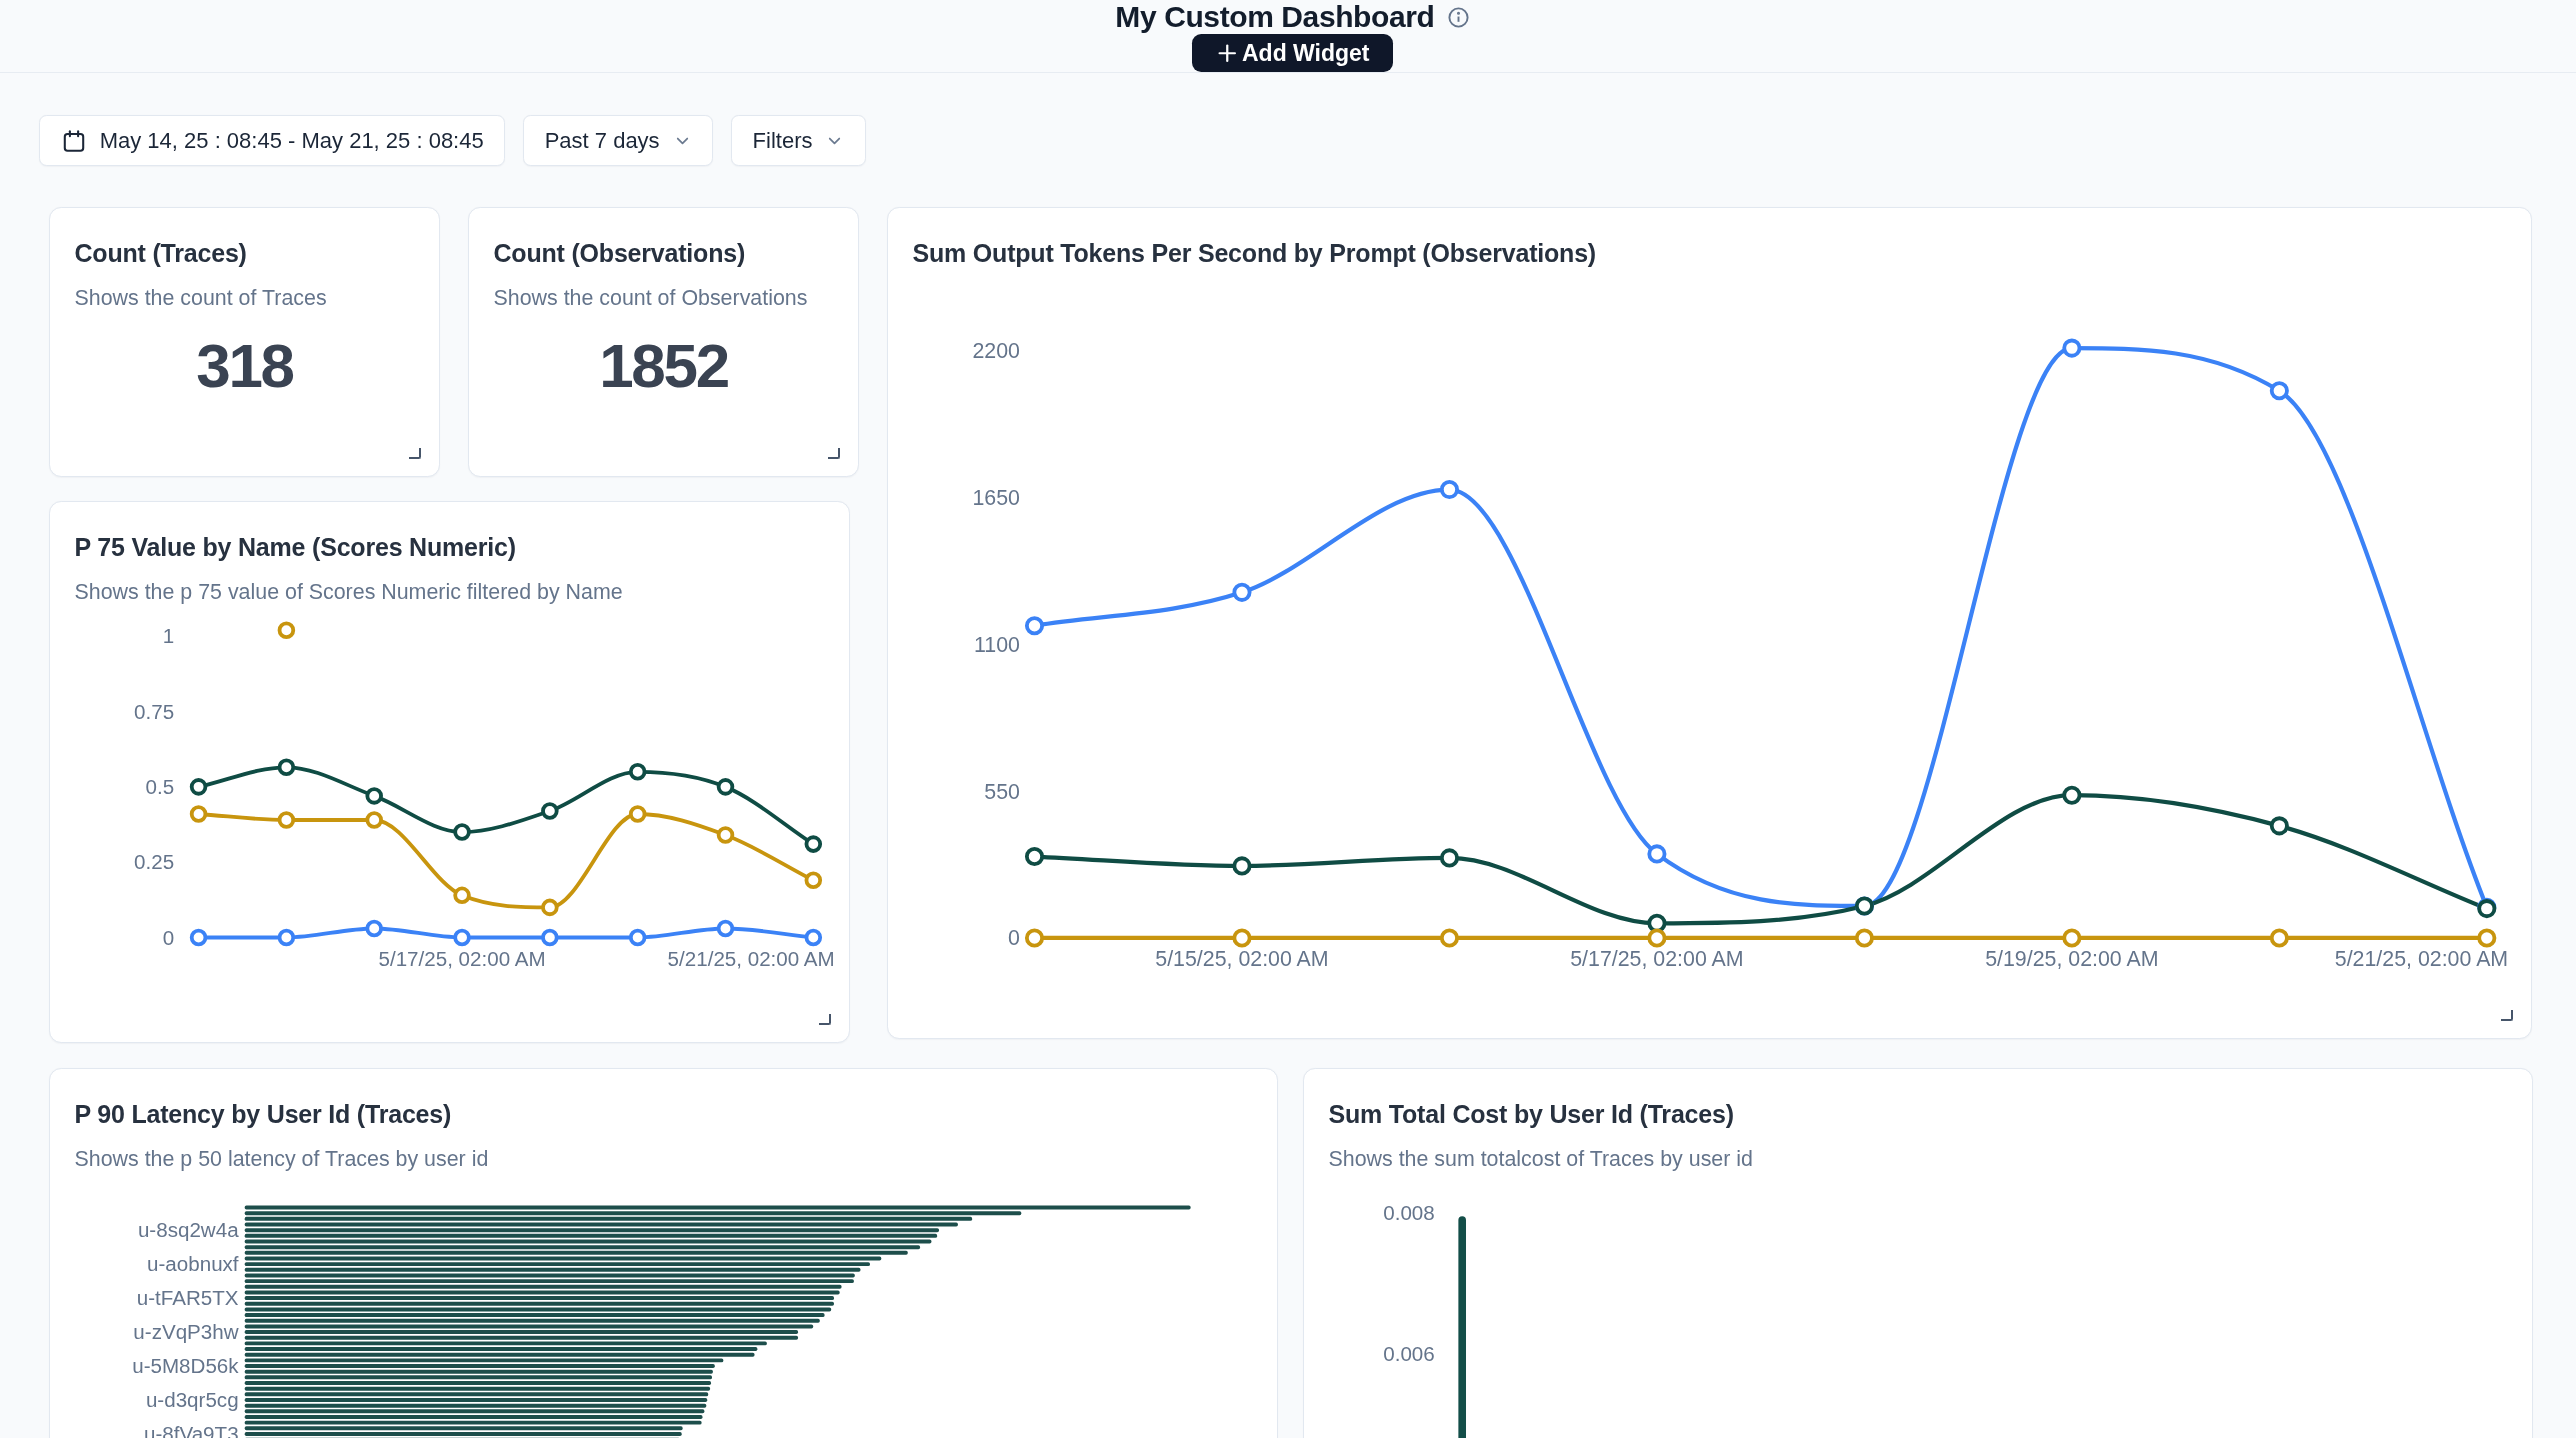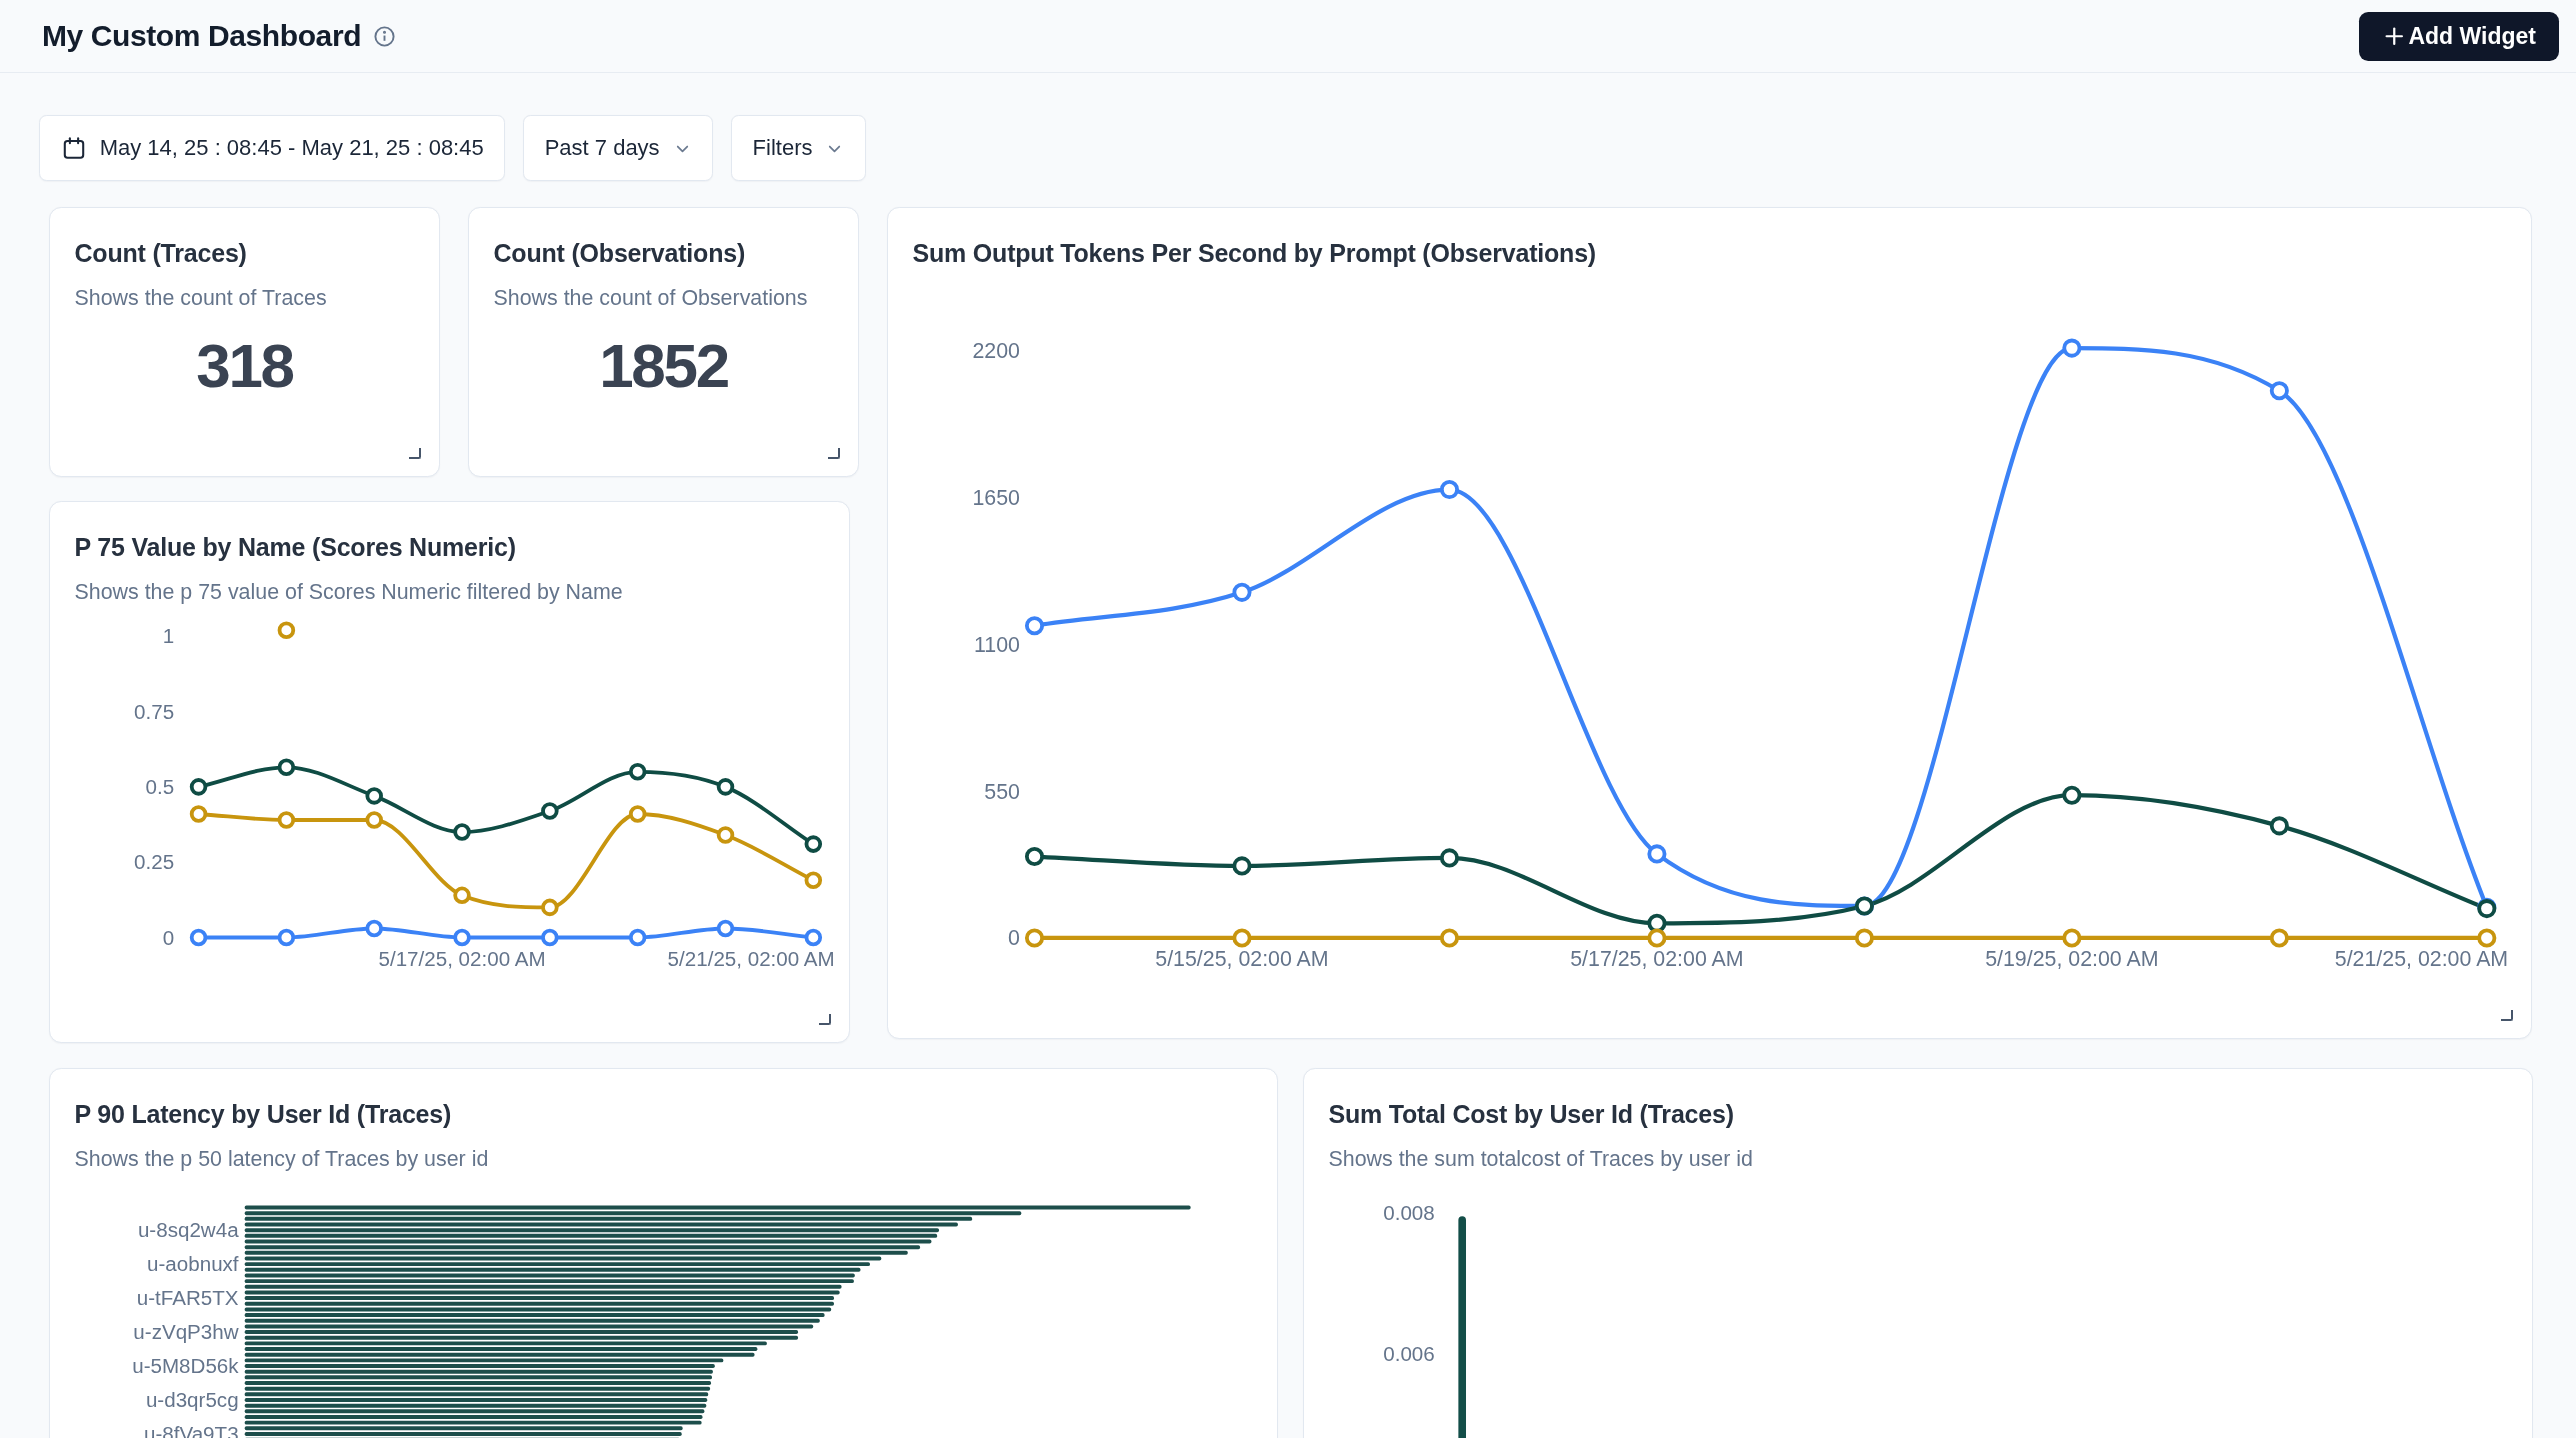--- a/index.html
+++ b/index.html
@@ -7,40 +7,41 @@
   body {
     position:relative;
     background:#f8fafc;
     font-family:"Liberation Sans","DejaVu Sans",sans-serif;
     color:#222e3e;
   }
   
   .header {
     position:absolute; top:0; left:0; right:0; height:73px;
     display:flex; align-items:center; justify-content:space-between;
-    padding:0 17px 0 42px;
+    padding:0 17px 0 26px;
     background:#f8fafc;
     border-bottom:0.8px solid #e7ecf2;
+    flex-direction:column;
   }
   .header-left { display:flex; align-items:center; gap:12.2px; }
   .page-title { font-size:30px; font-weight:700; color:#131d2c; letter-spacing:-0.4px; }
   .info-icon { display:inline-flex; color:#64748b; cursor:pointer; }
   .add-widget-btn {
     display:flex; align-items:center; gap:2px;
     height:49px; padding:0 23px;
     background:#0f1729; color:#ffffff;
     border:none; border-radius:9.2px;
     font-size:23px; font-weight:600;
     font-family:inherit; cursor:pointer;
   }
   
   .controls { position:absolute; top:115px; left:39px; display:flex; gap:17.6px; }
   .ctrl-btn {
     display:flex; align-items:center; gap:13px;
-    height:66px; padding:0 20.7px;
+    height:51px; padding:0 20.7px;
     background:#ffffff;
     border:0.8px solid #e2e8f0; border-radius:7.7px;
     font-size:22px; font-weight:500; color:#1b2637;
     font-family:inherit; cursor:pointer;
     box-shadow:0 0.8px 1.5px rgba(16,24,40,.04);
   }
   .chev { color:#6b7a90; }
   
   .card {
     position:absolute;

